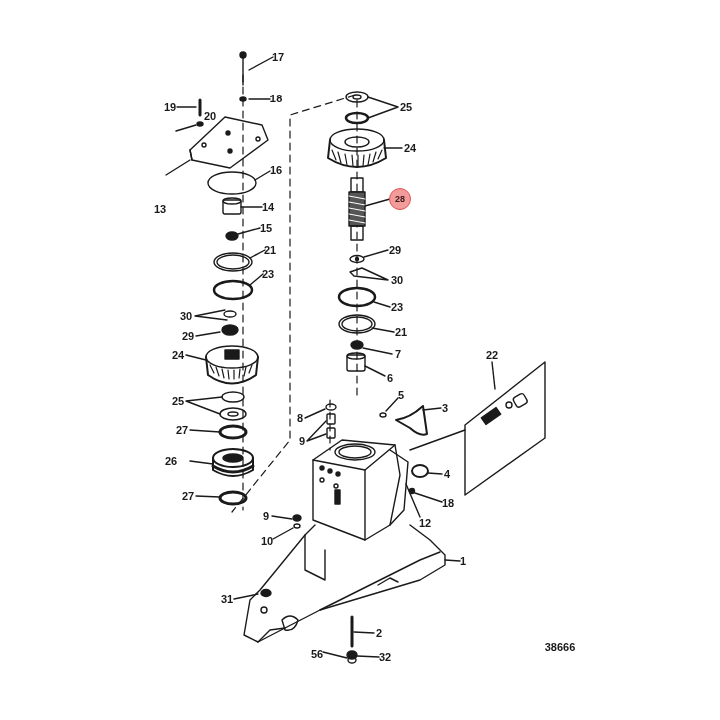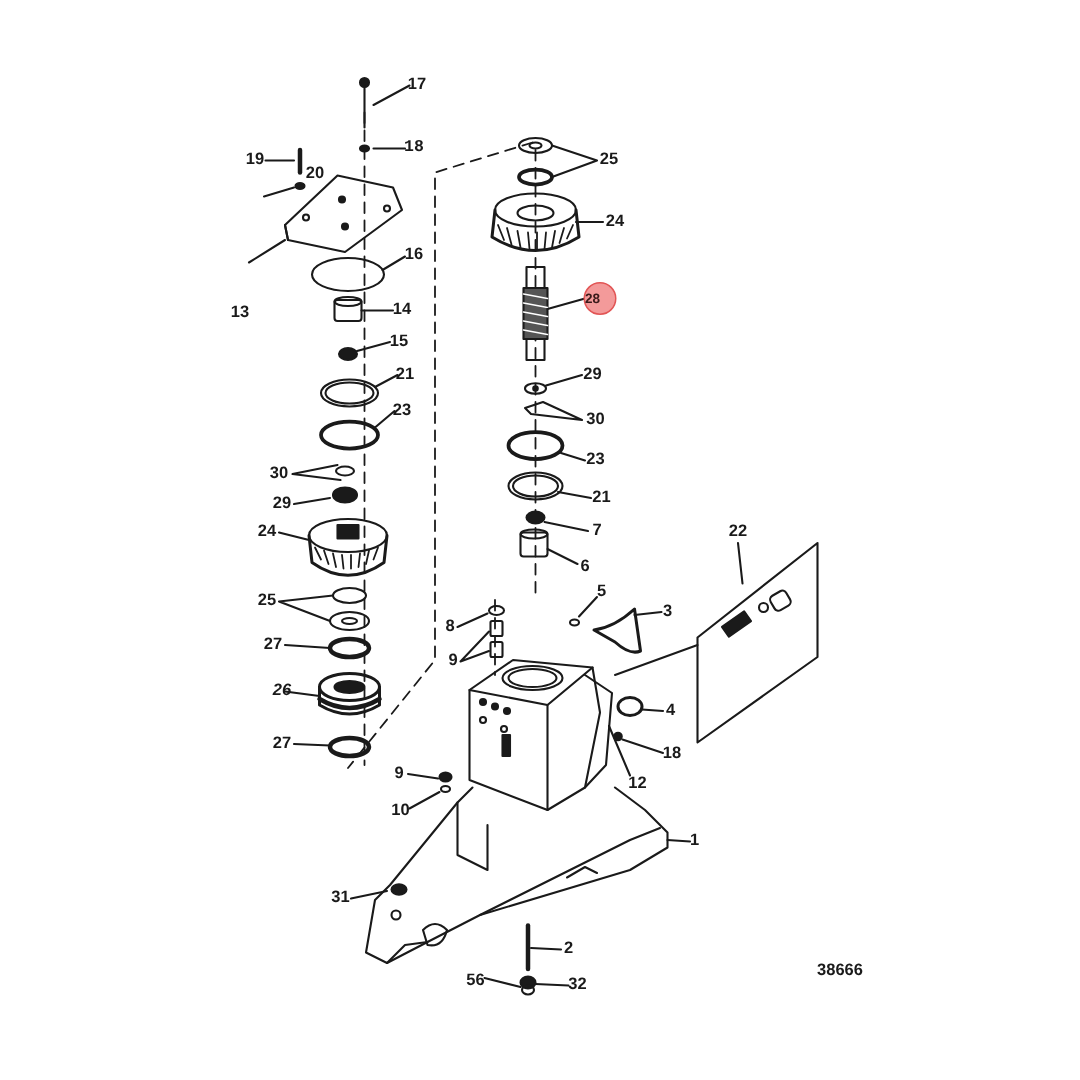--- a/index.html
+++ b/index.html
@@ -3,21 +3,21 @@
 <meta charset="utf-8">
 <style>
   html, body { margin: 0; padding: 0; background: #ffffff; }
   body { width: 720px; height: 720px; position: relative; overflow: hidden;
          font-family: "Liberation Sans", sans-serif; }
   #diagram { position: absolute; left: 0; top: 0; width: 720px; height: 720px; }
   .lbl { position: absolute; font-family: "Liberation Sans", sans-serif; font-weight: bold;
          font-size: 11px; color: #1a1a1a; line-height: 1; transform: translate(-50%, -50%); white-space: nowrap;}
   .hl { position: absolute; width: 20px; height: 20px; border-radius: 50%;
         background: #f39a9a; border: 1.5px solid #e25555; transform: translate(-50%, -50%);
-        display: flex; align-items: center; justify-content: flex-start; font-weight: bold; font-size: 9px; color: #3a1a1a;}
+        display: flex; align-items: center; justify-content: center; font-weight: bold; font-size: 9px; color: #3a1a1a;}
   .fig { position: absolute; font-weight: bold; font-size: 11px; color: #1a1a1a; transform: translate(-50%,-50%); }
 </style>
 </head>
 <body>
 
 <svg id="diagram" viewBox="0 0 720 720" xmlns="http://www.w3.org/2000/svg">
   <g fill="none" stroke="#1a1a1a" stroke-width="1.4" stroke-linecap="round" stroke-linejoin="round">
 
     <g stroke-dasharray="7,5" stroke-width="1.2">
       <line x1="243" y1="75" x2="243" y2="510"></line>
@@ -218,21 +218,21 @@
     <span class="lbl" style="left: 276px; top: 170px;">16</span>
     <span class="lbl" style="left: 268px; top: 207px;">14</span>
     <span class="lbl" style="left: 266px; top: 228px;">15</span>
     <span class="lbl" style="left: 270px; top: 250px;">21</span>
     <span class="lbl" style="left: 268px; top: 274px;">23</span>
     <span class="lbl" style="left: 186px; top: 316px;">30</span>
     <span class="lbl" style="left: 188px; top: 336px;">29</span>
     <span class="lbl" style="left: 178px; top: 355px;">24</span>
     <span class="lbl" style="left: 178px; top: 401px;">25</span>
     <span class="lbl" style="left: 182px; top: 430px;">27</span>
-    <span class="lbl" style="left: 188px; top: 461px; font-style: italic;">26</span>
+    <span class="lbl" style="left: 171px; top: 461px;">26</span>
     <span class="lbl" style="left: 188px; top: 496px;">27</span>
     <span class="lbl" style="left: 406px; top: 107px;">25</span>
     <span class="lbl" style="left: 410px; top: 148px;">24</span>
     <span class="lbl" style="left: 395px; top: 250px;">29</span>
     <span class="lbl" style="left: 397px; top: 280px;">30</span>
     <span class="lbl" style="left: 397px; top: 307px;">23</span>
     <span class="lbl" style="left: 401px; top: 332px;">21</span>
     <span class="lbl" style="left: 398px; top: 354px;">7</span>
     <span class="lbl" style="left: 390px; top: 378px;">6</span>
     <span class="lbl" style="left: 401px; top: 395px;">5</span>

